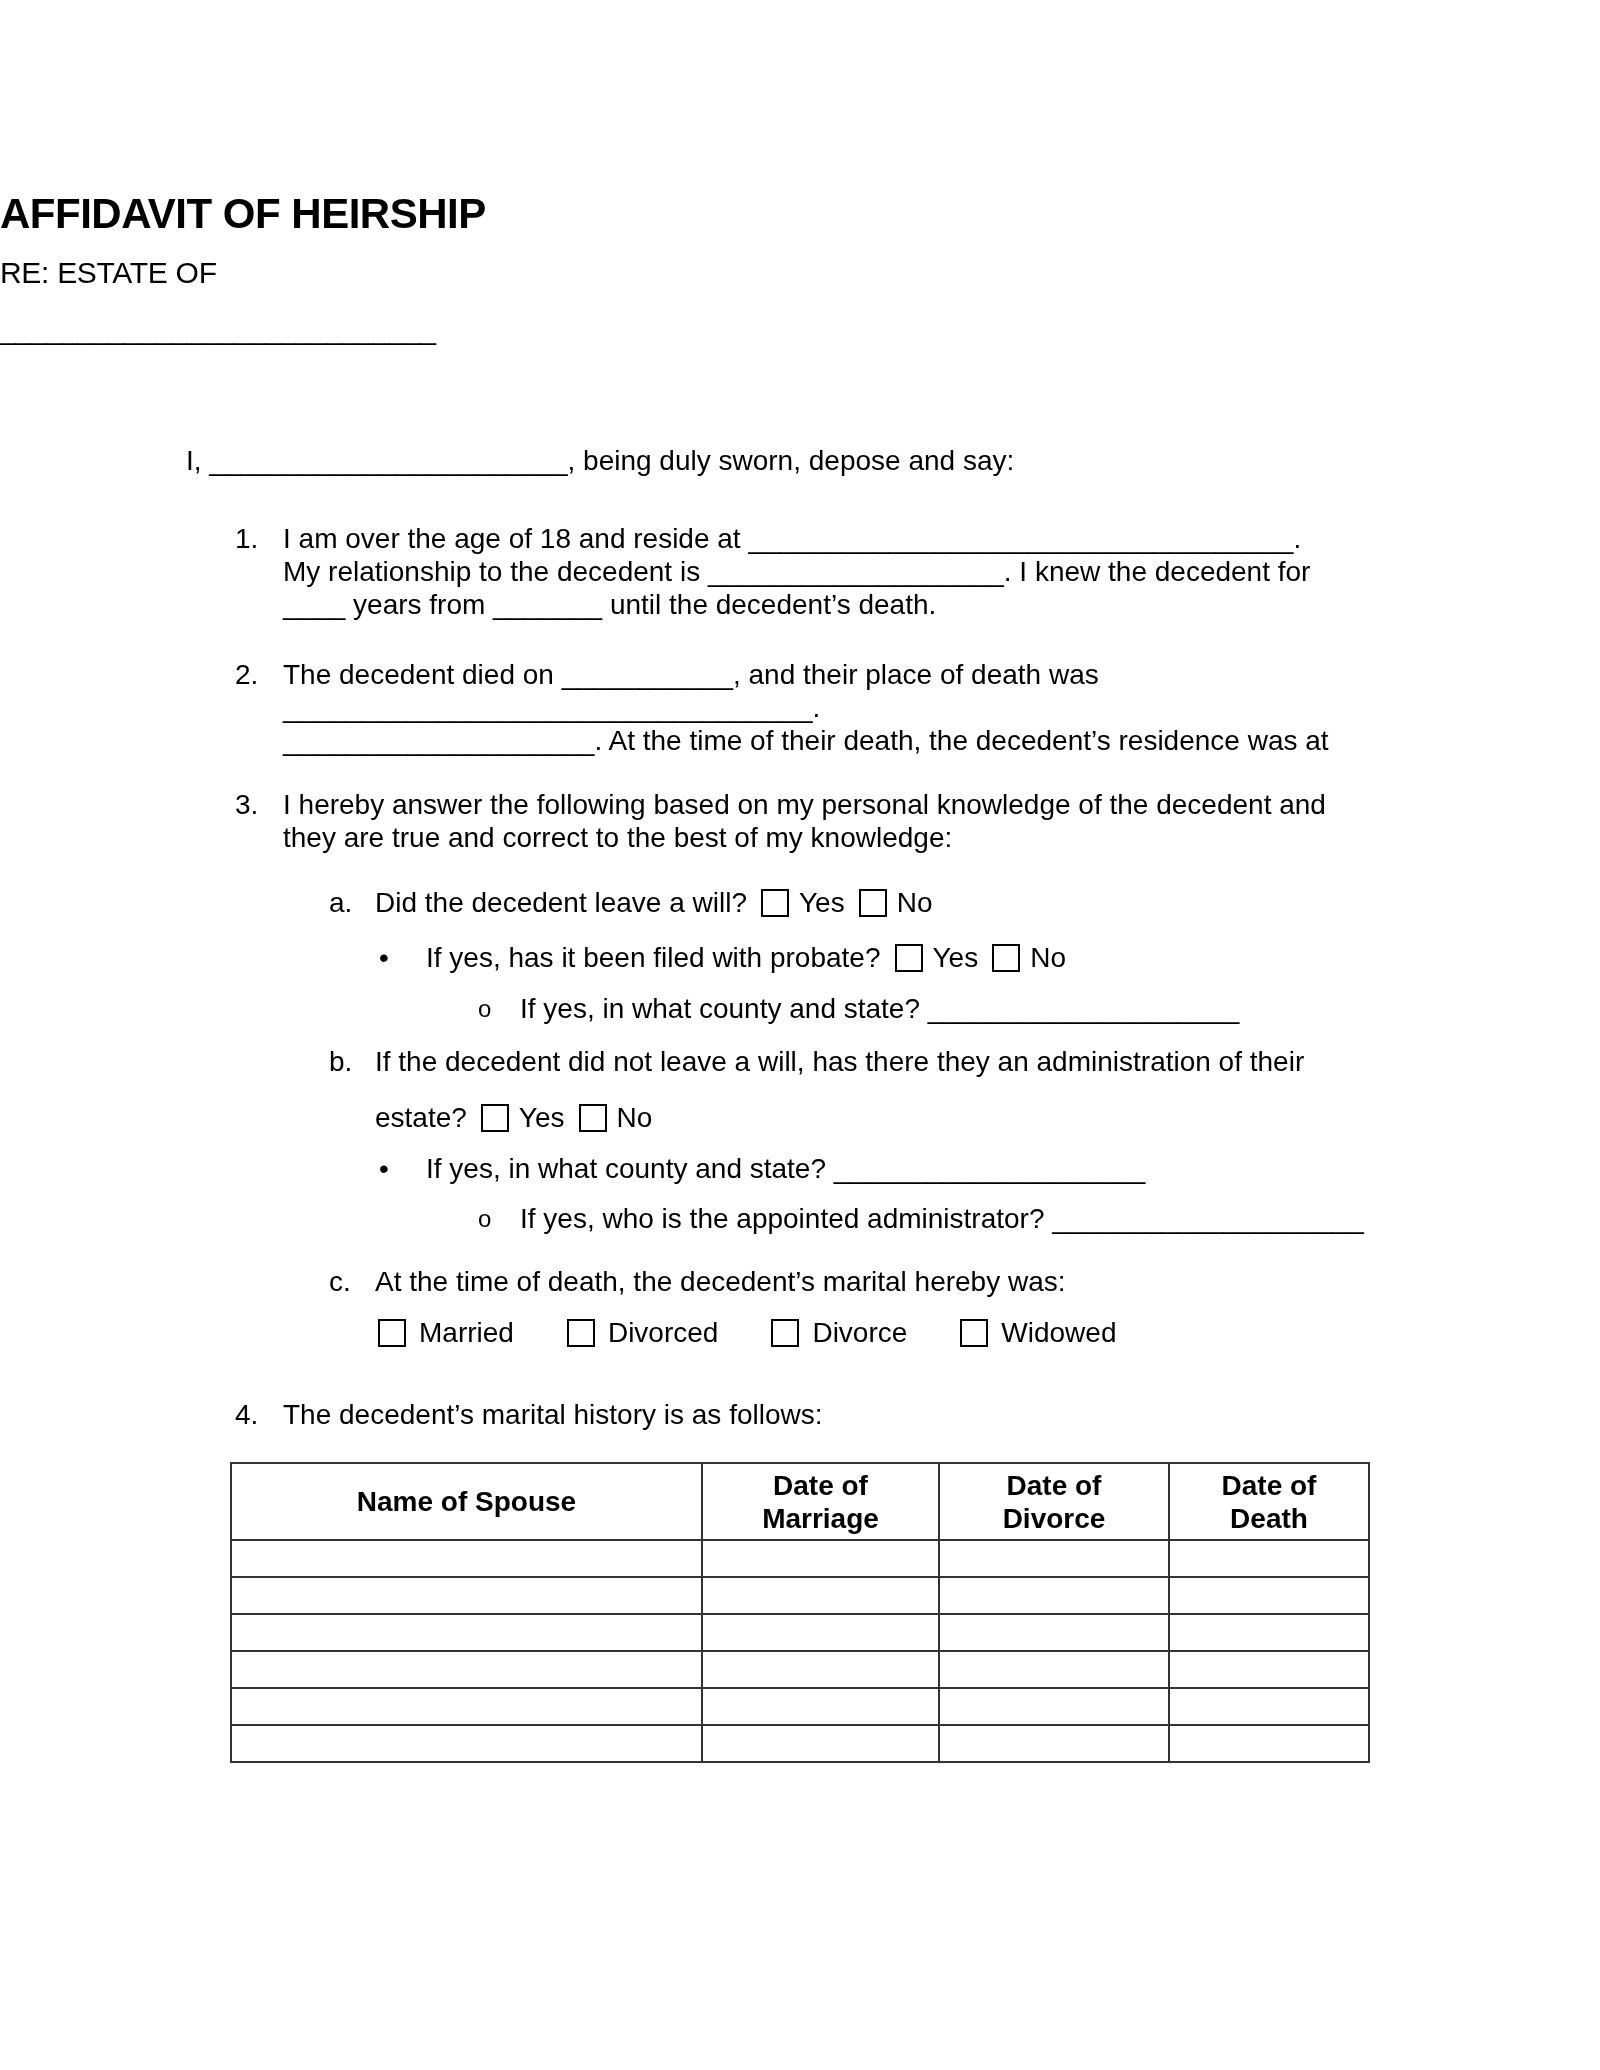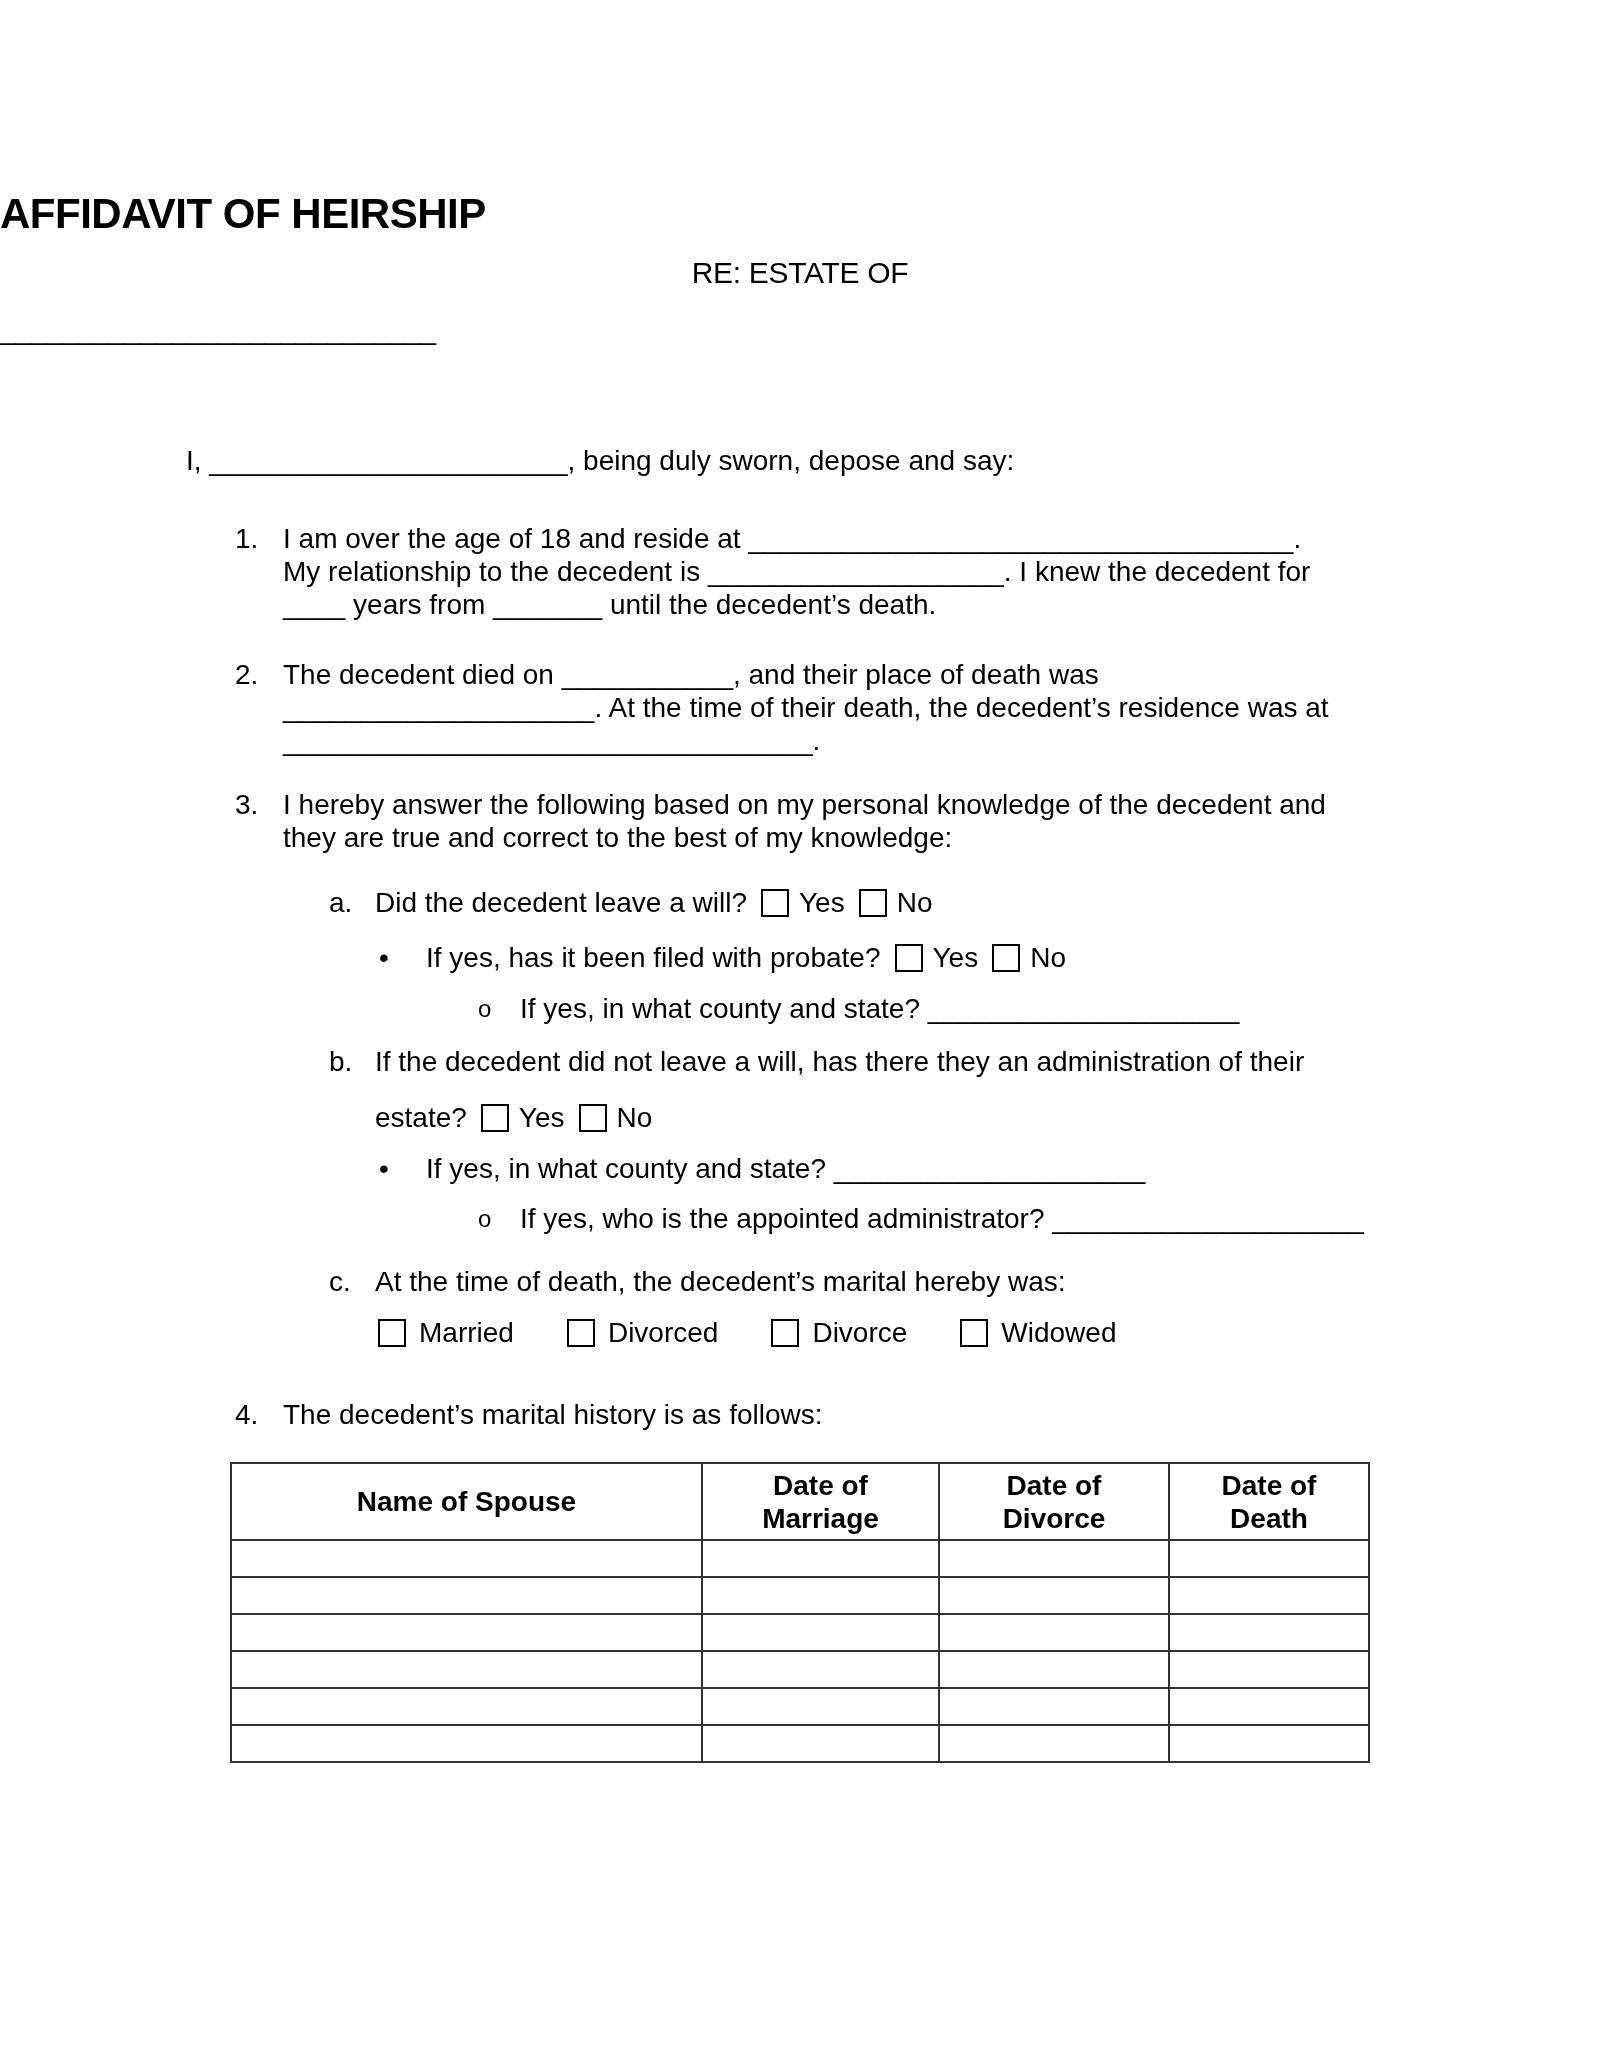--- a/index.html
+++ b/index.html
@@ -12,21 +12,21 @@
     font-family:"Liberation Sans","DejaVu Sans",sans-serif;
     font-size:28px; line-height:33px; color:#000;
     overflow:hidden;
   }
   .title {
     font-size:42px; line-height:42px; font-weight:bold;
     letter-spacing:-0.5px;
   }
   .subtitle {
     margin-top:21px; font-size:30px; line-height:33px;
-    text-align:center; letter-spacing:-0.3px;
+    letter-spacing:-0.3px;
   }
   .estate-blank { margin-top:24px; text-align:left; }
   .intro { margin-top:98px; margin-left:186px; }
 
   .li { display:flex; margin-left:235px; }
   .li > .marker { flex:0 0 48px; }
   .li.m1 { margin-top:45px; }
   .li.m2 { margin-top:37px; }
   .li.m3 { margin-top:31px; }
   .li.m4 { margin-top:49px; }
@@ -89,22 +89,22 @@
       <div>I am over the age of 18 and reside at ___________________________________.</div>
       <div>My relationship to the decedent is ___________________. I knew the decedent for</div>
       <div>____ years from _______ until the decedent’s death.</div>
     </div>
   </div>
 
   <div class="li m2">
     <div class="marker">2.</div>
     <div class="body">
       <div>The decedent died on ___________, and their place of death was</div>
+      <div>__________________________________.</div>
       <div>____________________. At the time of their death, the decedent’s residence was at</div>
-      <div>__________________________________.</div>
     </div>
   </div>
 
   <div class="li m3">
     <div class="marker">3.</div>
     <div class="body">
       <div>I hereby answer the following based on my personal knowledge of the decedent and</div>
       <div>they are true and correct to the best of my knowledge:</div>
     </div>
   </div>

